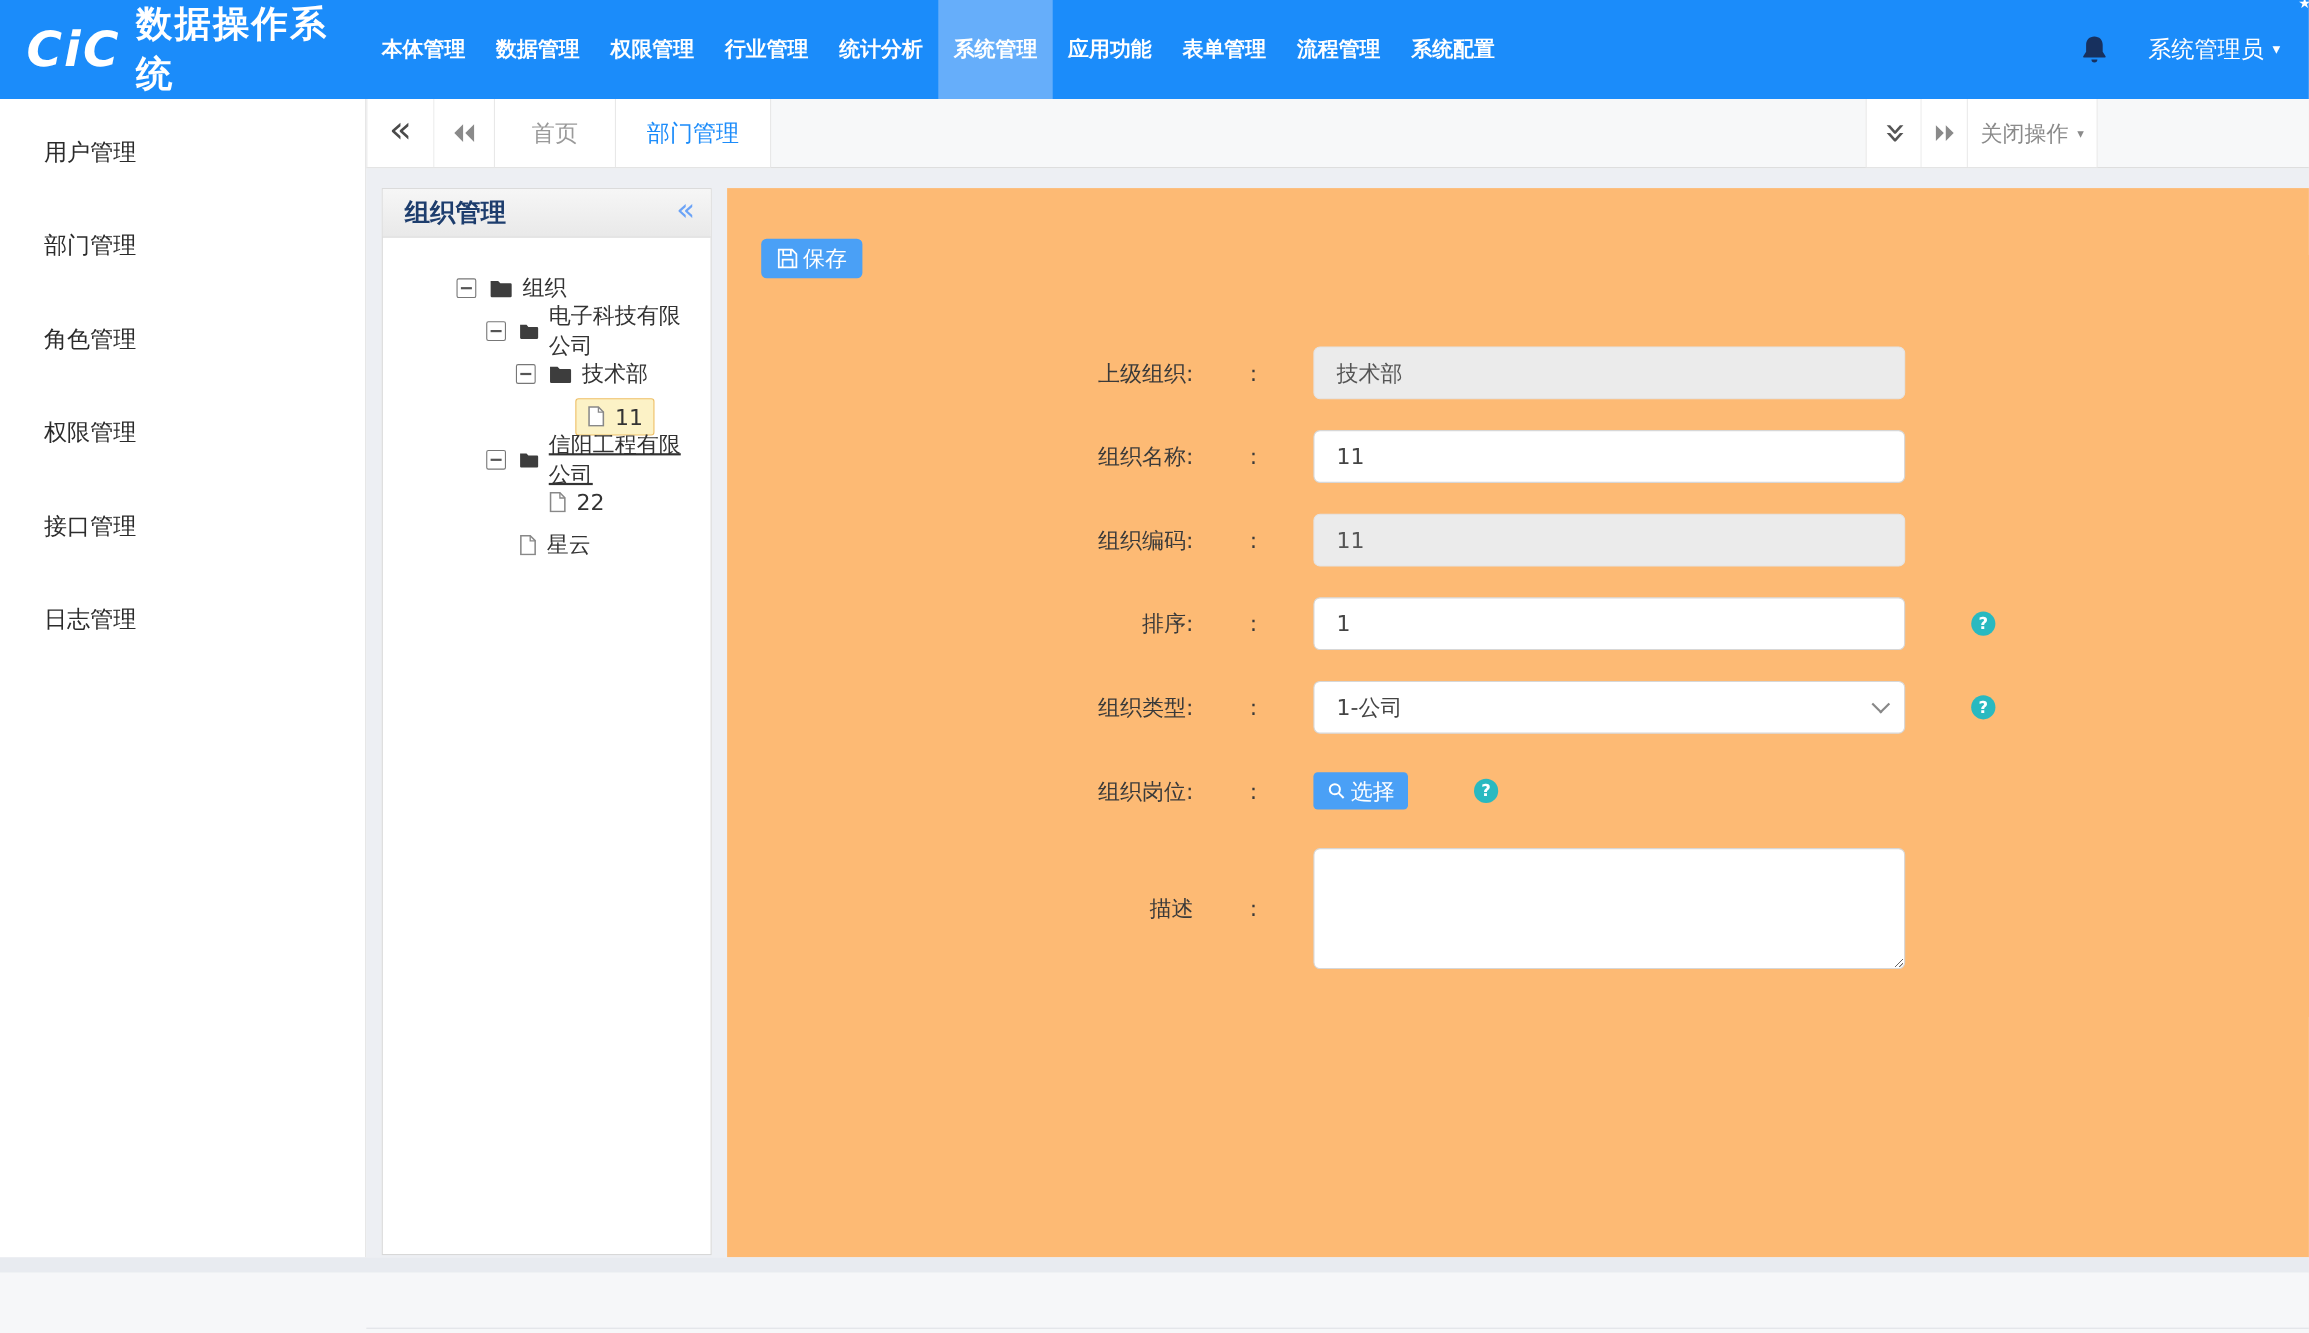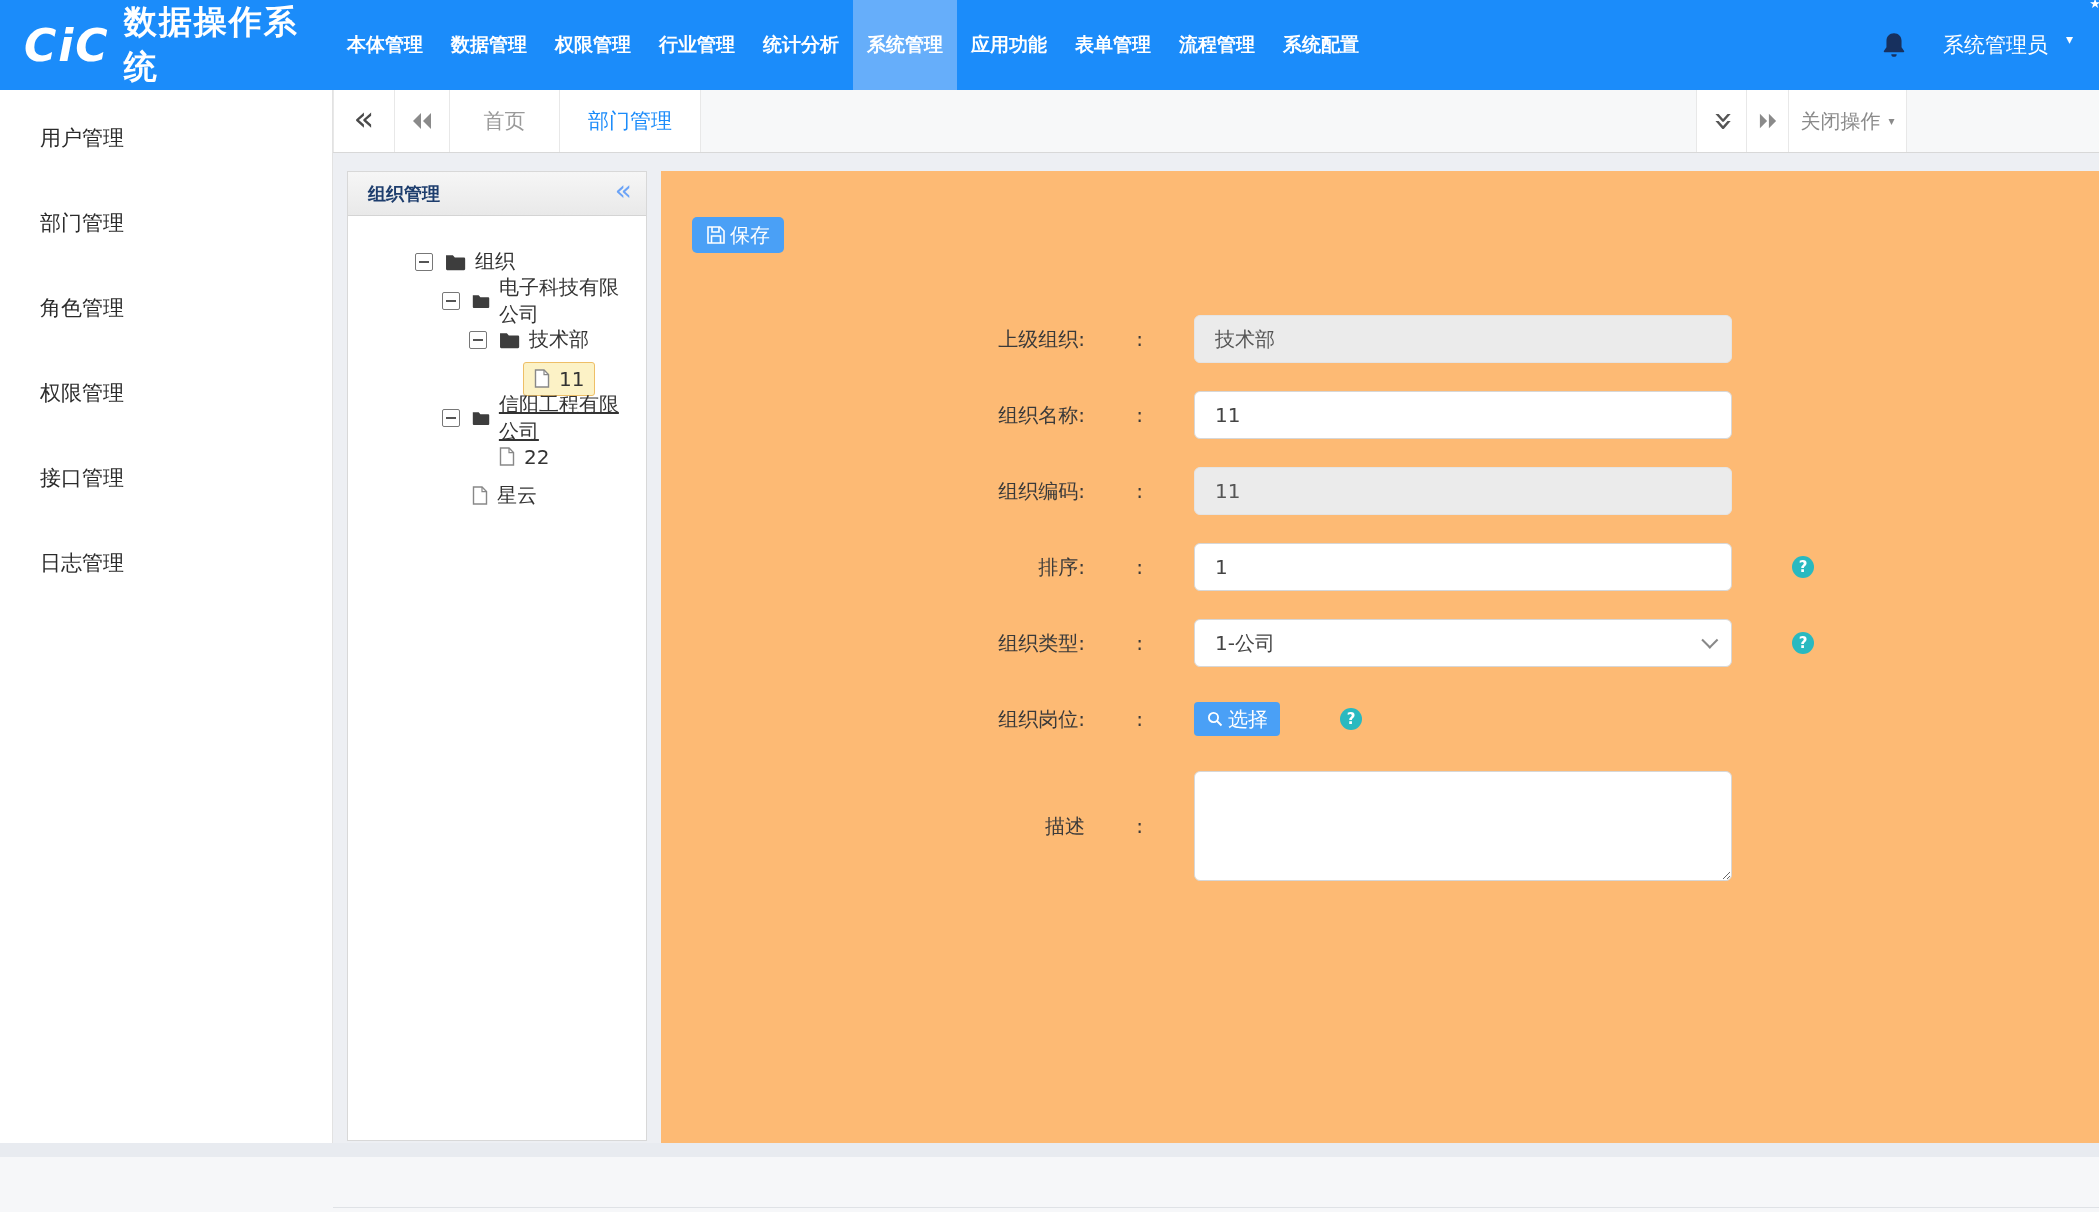--- a/index.html
+++ b/index.html
@@ -15,21 +15,21 @@
   .logo { width:333px; display:flex; align-items:center; padding-left:24px; color:#fff; }
   .logo-mark { font-size:44px; font-weight:900; font-style:italic; letter-spacing:2px; position:relative; }
   .logo-star { position:absolute; top:-4px; right:-2px; font-size:13px; }
   .logo-title { font-size:33px; font-weight:bold; margin-left:14px; letter-spacing:2px; }
   .menu { display:flex; align-items:stretch; }
   .menu-item { display:flex; align-items:center; padding:0 14px; color:#fff;
     font-size:19px; font-weight:bold; cursor:pointer; }
   .menu-item.active { background:var(--navbar_active,#66aefa); }
   .nav-right { margin-left:auto; display:flex; align-items:center; gap:36px; padding-right:26px; }
   .bell { width:26px; height:28px; }
-  .user { color:#fff; font-size:21px; display:flex; gap:18px; cursor:pointer; }
+  .user { color:#fff; font-size:21px; display:flex; align-items:center; gap:8px; cursor:pointer; }
   .user .caret { font-size:14px; }
 
   
   .sidebar { position:absolute; left:0; top:90px; width:333px; height:1053px;
     background:#fff; border-right:1px solid #e2e2e2; padding-top:5px; }
   .side-item { height:85px; display:flex; align-items:center; padding-left:40px;
     font-size:21px; color:#2b2b2b; cursor:pointer; }
 
   
   .tabbar { position:absolute; left:333px; top:90px; width:1766px; height:63px;
@@ -49,21 +49,21 @@
 
   
   .content { position:absolute; left:333px; top:153px; width:1766px; height:990px;
     background:#edeff3; }
 
   
   .tree-panel { position:absolute; left:14px; top:18px; width:300px; height:970px;
     background:#fff; border:1px solid #d8d8d8; }
   .tree-head { height:44px; background:linear-gradient(#f6f6f6,#e9e9e9);
     border-bottom:1px solid #d4d4d4; display:flex; align-items:center; padding:0 14px 0 20px; }
-  .tree-title { font-size:18px; font-weight:bold; color:var(--panel_title_text,#1d3d6d); }
+  .tree-title { font-size:23px; font-weight:bold; color:var(--panel_title_text,#1d3d6d); }
   .tree-collapse { margin-left:auto; color:#6ba3f7; font-size:28px; line-height:1; cursor:pointer; margin-top:-6px; }
   .tree-body { padding:26px 8px 0 27px; }
   .tnode { height:39px; display:flex; align-items:center; font-size:20px; color:#333; cursor:pointer;margin-left:40px; }
   .expander { width:18px; height:18px; border:1px solid #777; border-radius:2px; background:#fff;
     display:inline-flex; align-items:center; justify-content:center; flex:0 0 18px; margin-right:9px; }
   .minus { width:10px; border-top:2px solid #555; }
   .leaf-gap { flex:0 0 27px; }
   .nbox { display:inline-flex; align-items:center; padding:4px 2px; border:1px solid transparent; }
   .nbox.selected { background:var(--tree_selected_bg,#fcf2c6);
     border:1px solid var(--tree_selected_border,#eebf67); border-radius:3px; padding:4px 10px; }

